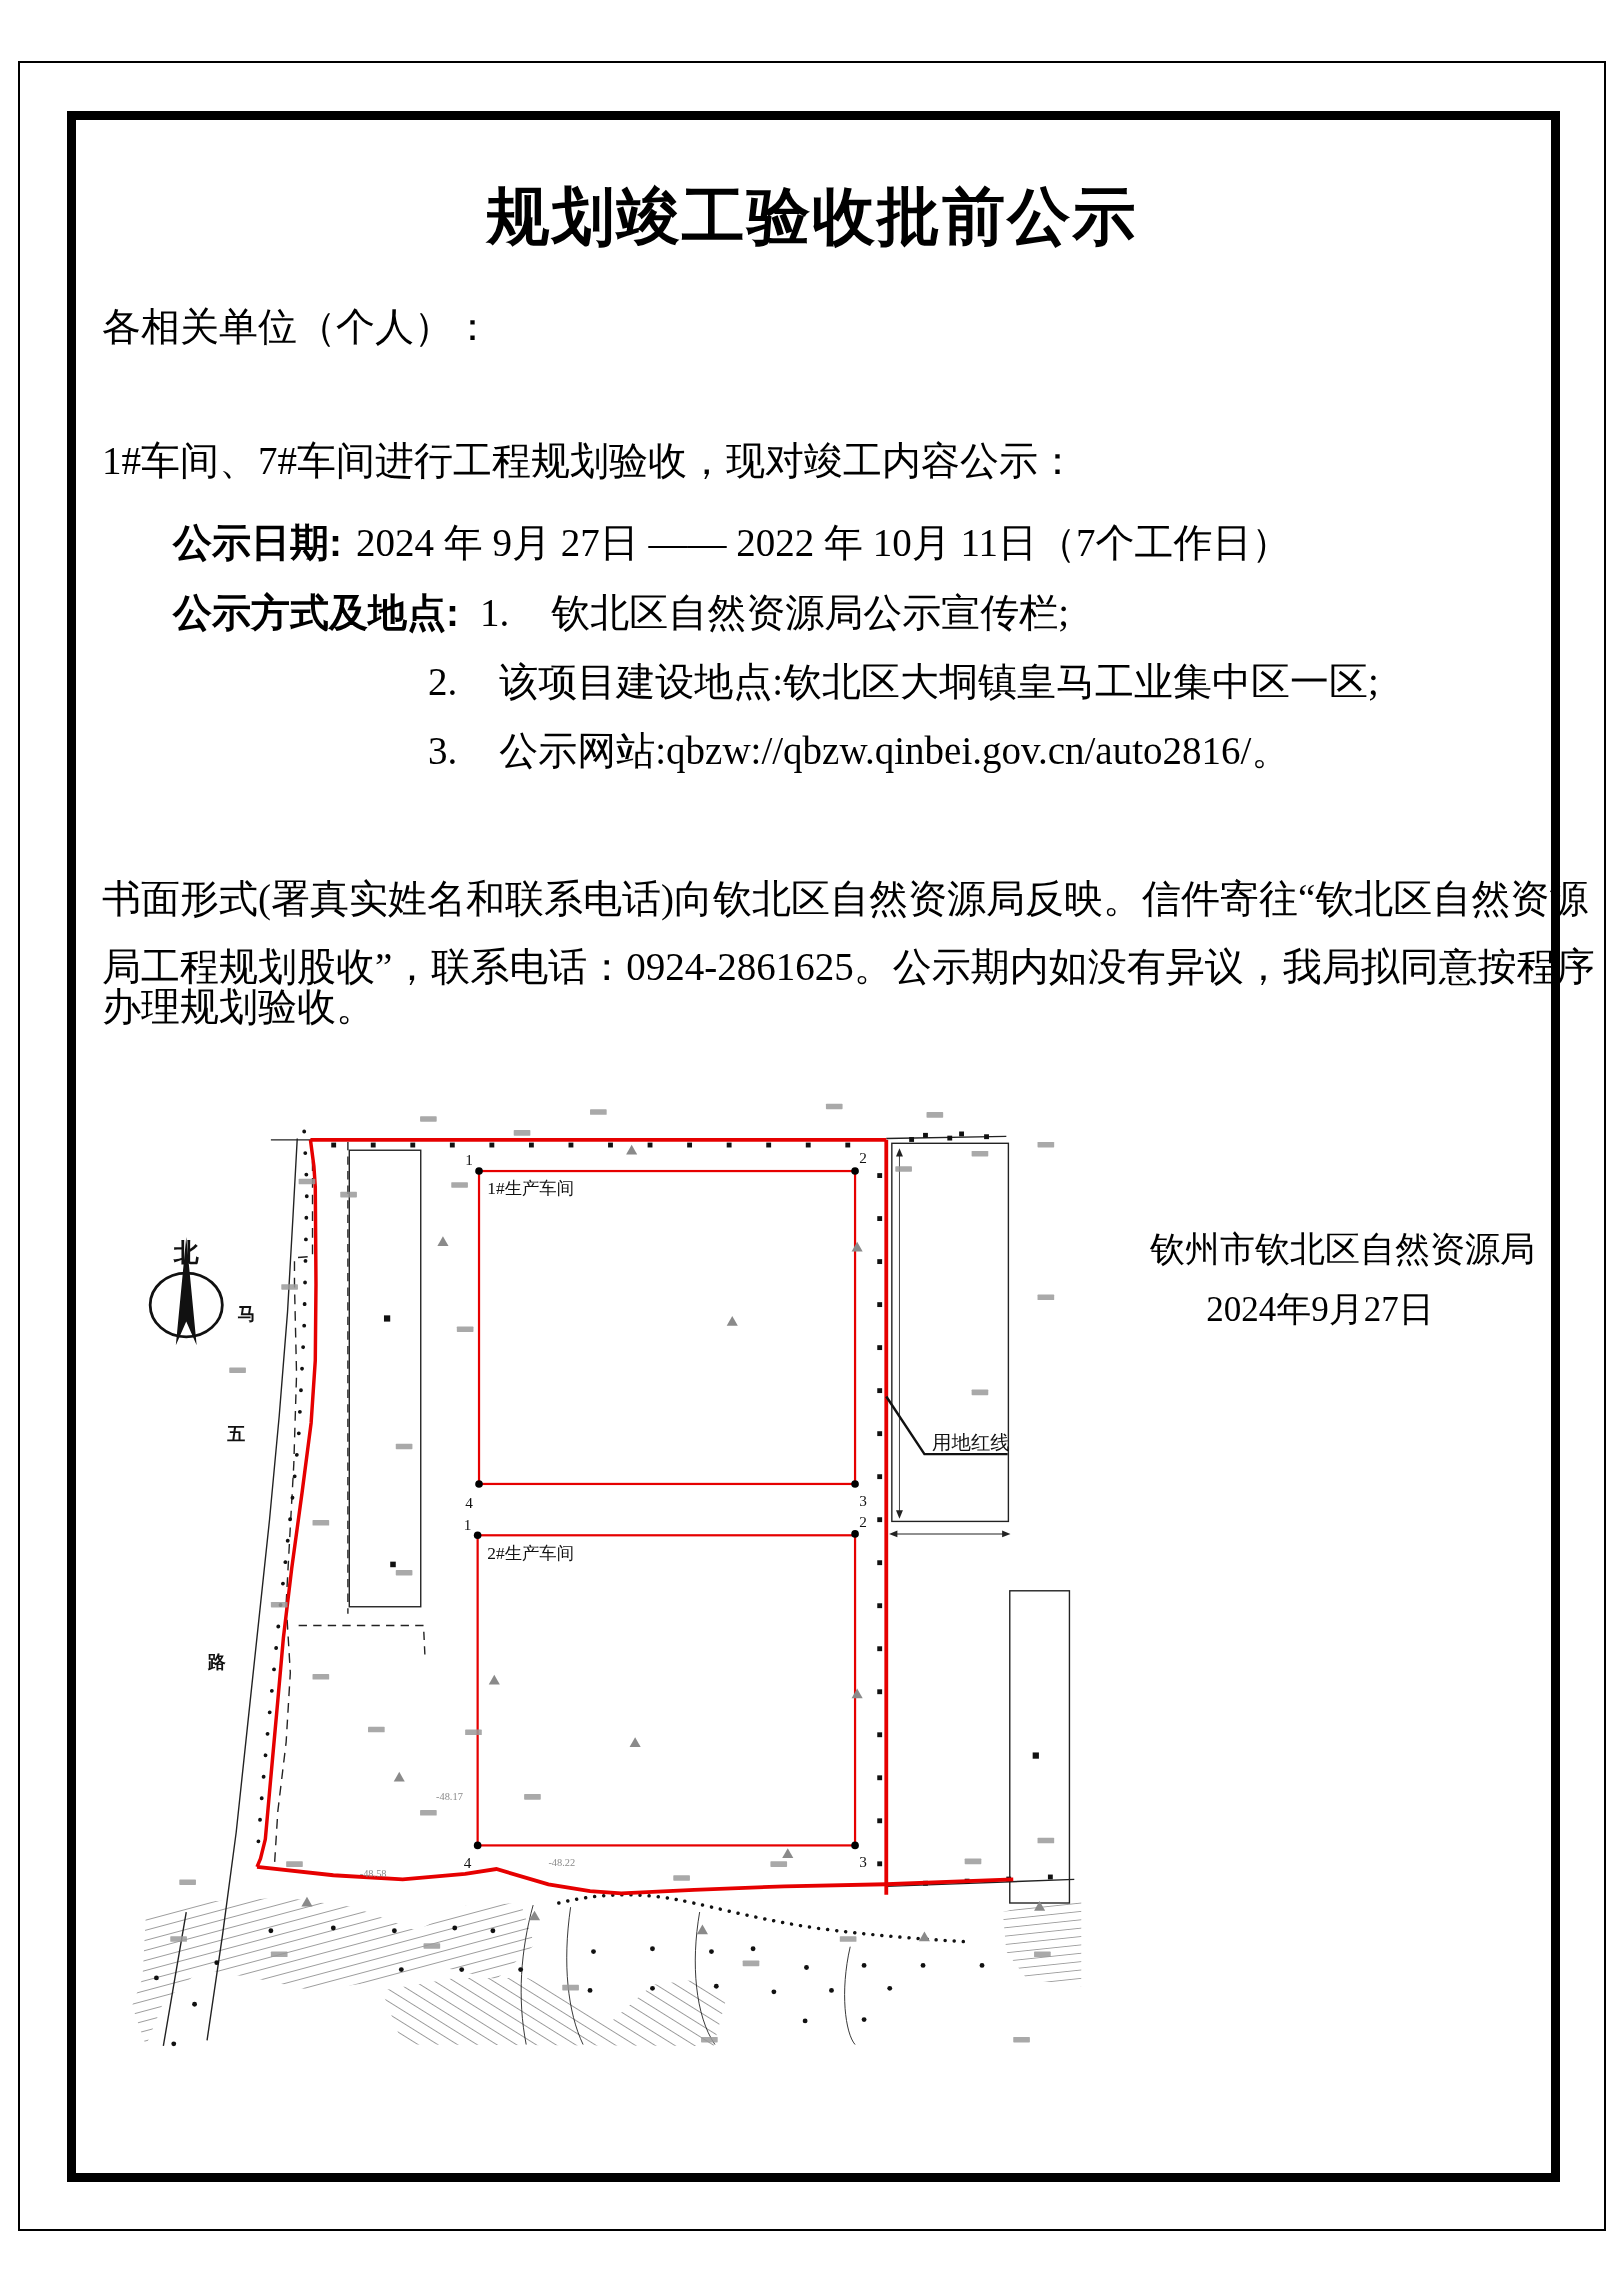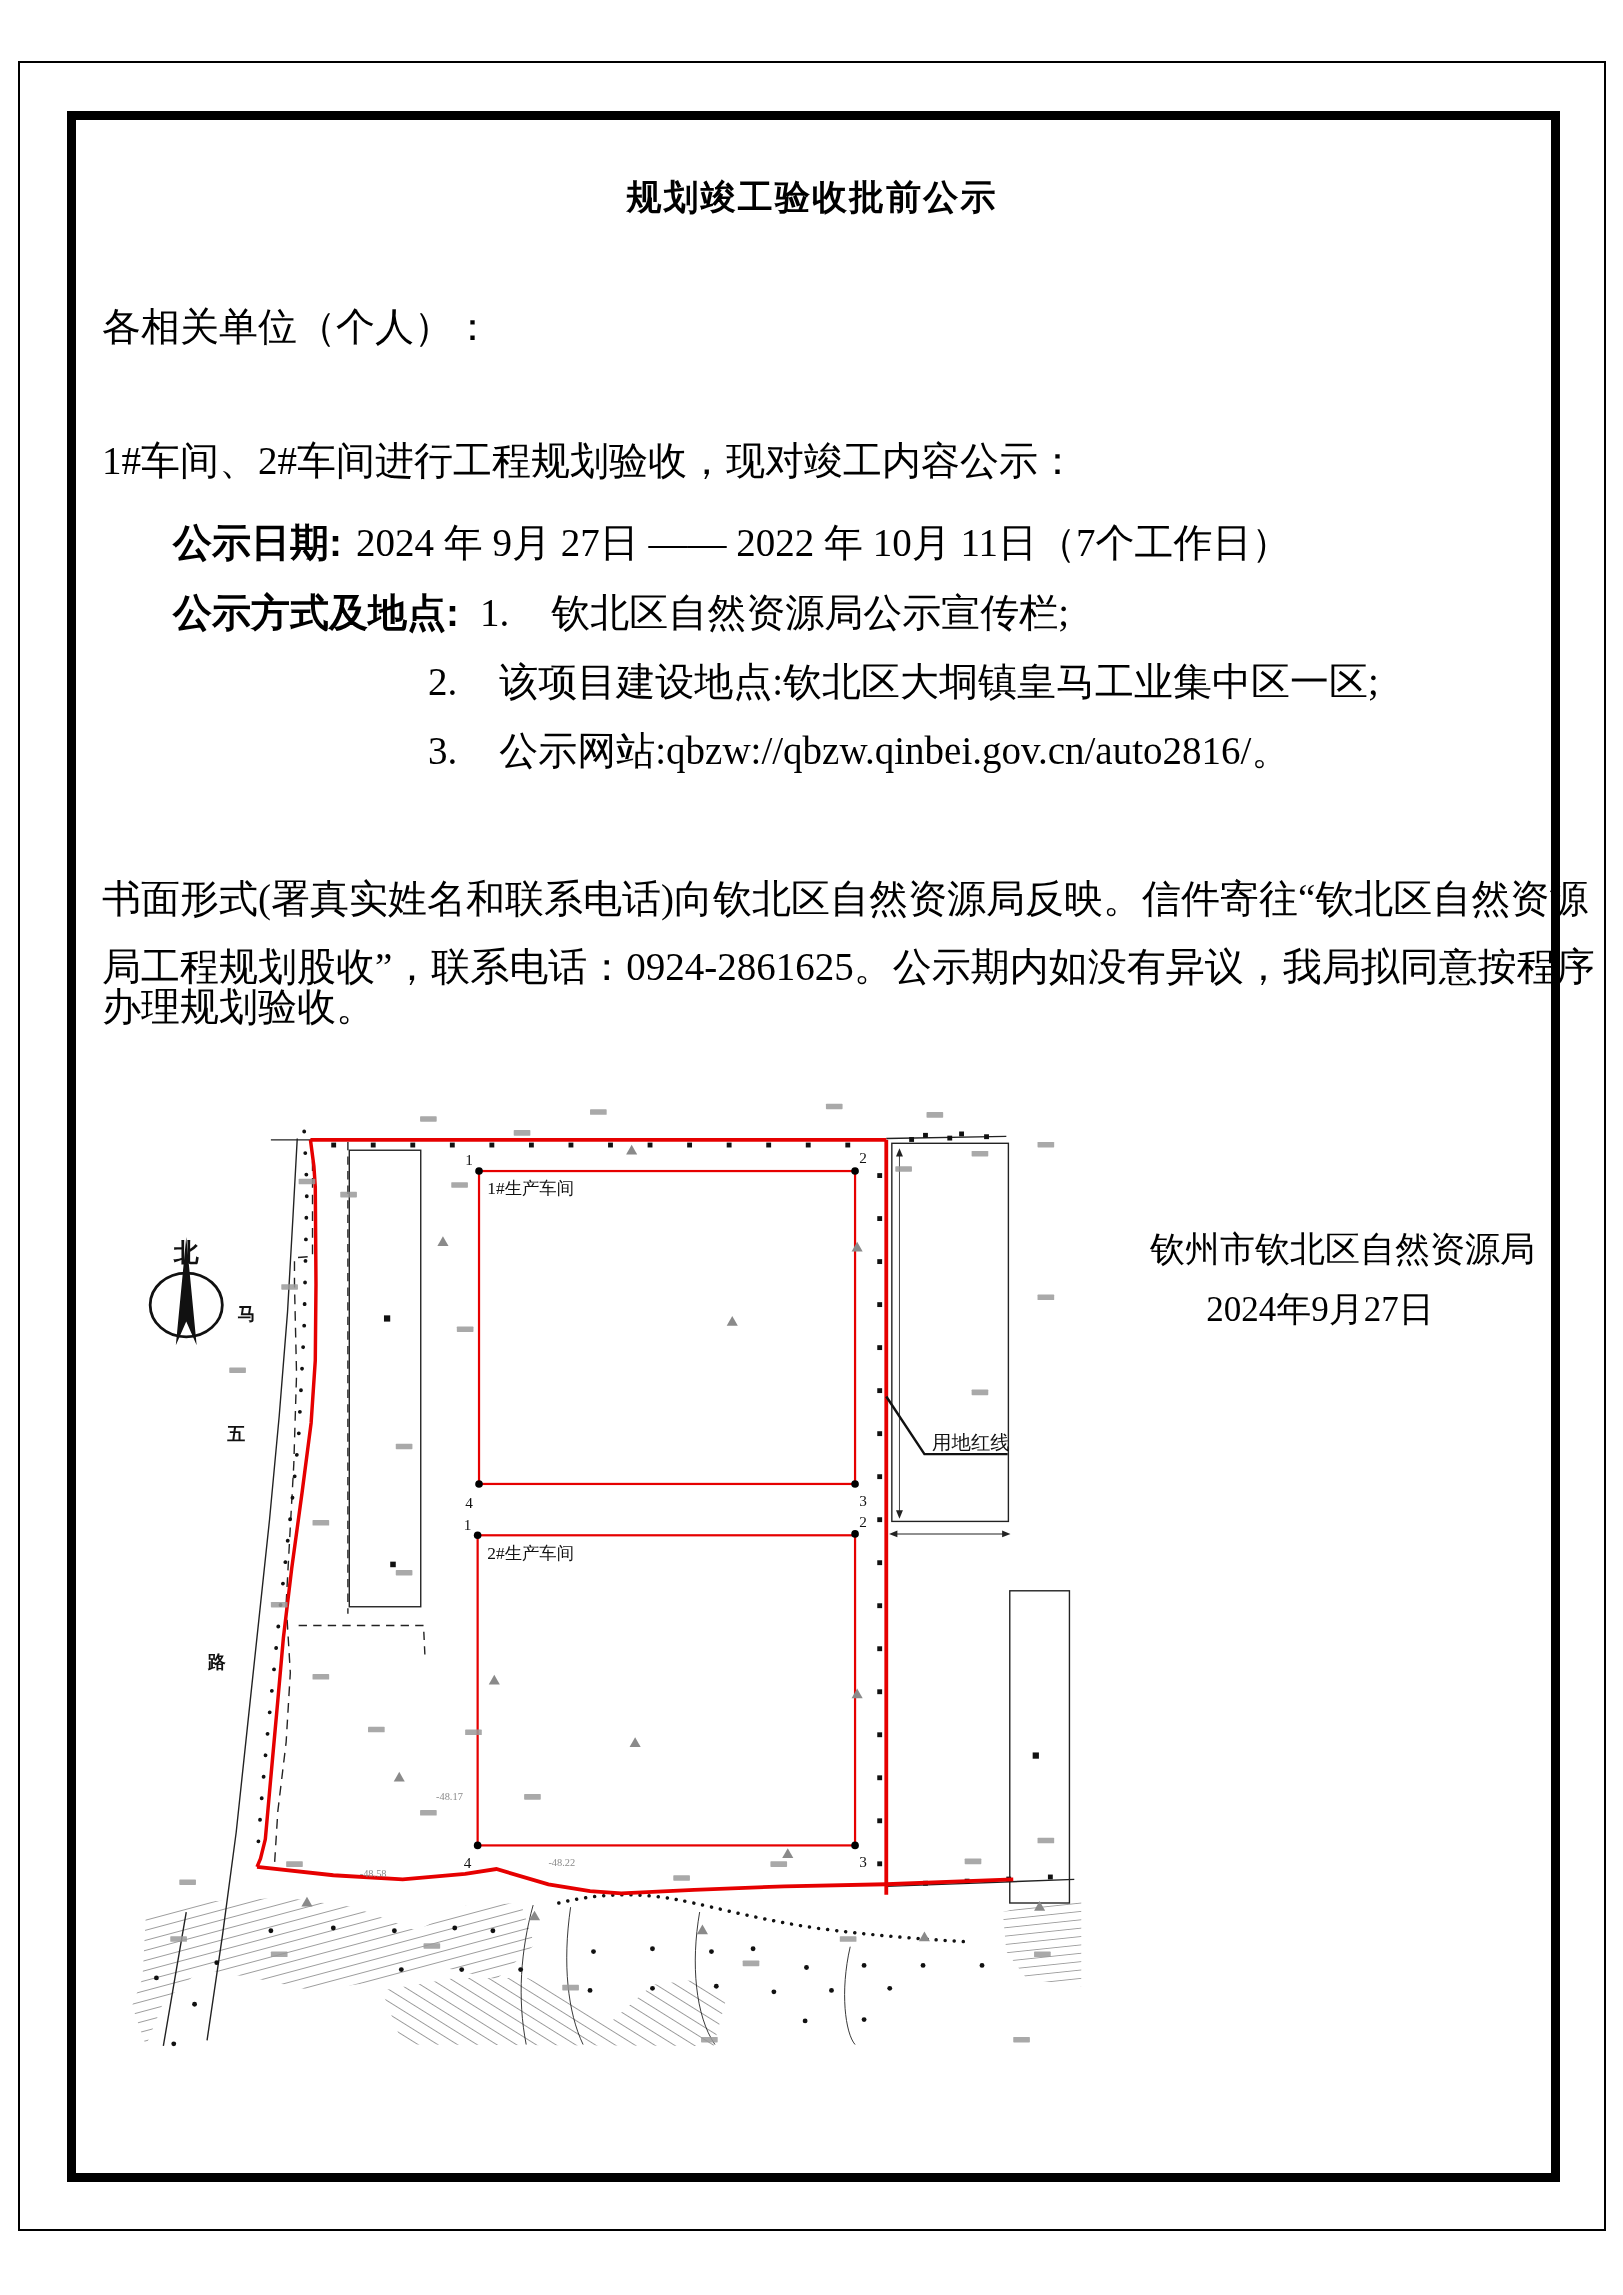--- a/index.html
+++ b/index.html
@@ -4,42 +4,42 @@
 <style>
   html,body{margin:0;padding:0;background:#d8d8d8;}
   .page{position:relative;width:1624px;height:2295px;background:#ffffff;overflow:hidden;
         font-family:"Liberation Serif","DejaVu Serif",serif;color:#000;}
   .border-outer{position:absolute;left:18px;top:61px;width:1588px;height:2170px;
         border:2.8px solid #000;box-sizing:border-box;}
   .border-inner{position:absolute;left:67px;top:111px;width:1493px;height:2071px;
         border:9px solid #000;box-sizing:border-box;}
   .title{position:absolute;left:0;top:174px;width:1624px;margin:0;text-align:center;
         font-family:"Liberation Sans","DejaVu Sans",sans-serif;
-        font-size:35px;font-weight:bold;letter-spacing:2.1px;}
+        font-size:63px;font-weight:bold;letter-spacing:2.1px;}
   .line{position:absolute;font-size:39px;white-space:nowrap;line-height:1.25;}
   .bold{font-family:"Liberation Sans","DejaVu Sans",sans-serif;font-weight:bold;}
   .val{margin-left:14px;}
   .num{margin-left:21px;margin-right:42px;}
   .num2{margin-right:42px;}
   .sig{position:absolute;font-size:35px;white-space:nowrap;}
   .siteplan{position:absolute;left:104px;top:1076px;width:979px;height:1006px;}
   .svgtxt{font-family:"Liberation Serif","DejaVu Serif",serif;fill:#111;}
   .spot{font-size:15px;fill:#8a8a8a;}
 </style>
 </head>
 <body>
 
 <div class="page">
   <div class="border-outer"></div>
   <div class="border-inner"></div>
 
   <h1 class="title">规划竣工验收批前公示</h1>
 
   <div class="line" style="left:102px;top:303px;">各相关单位（个人）：</div>
-  <div class="line" style="left:102px;top:437px;">1#车间、2#车间进行工程规划验收，现对竣工内容公示：</div>
+  <div class="line" style="left:102px;top:437px;">1#车间、7#车间进行工程规划验收，现对竣工内容公示：</div>
 
   <div class="line" style="left:173px;top:519px;">
     <span class="bold">公示日期:</span><span class="val">2024 年 9月 27日 ——  2022 年 10月 11日（7个工作日）</span>
   </div>
 
   <div class="line" style="left:173px;top:589px;">
     <span class="bold">公示方式及地点:</span><span class="num">1.</span><span>钦北区自然资源局公示宣传栏;</span>
   </div>
   <div class="line" style="left:428px;top:658px;">
     <span class="num2">2.</span><span>该项目建设地点:钦北区大垌镇皇马工业集中区一区;</span>

